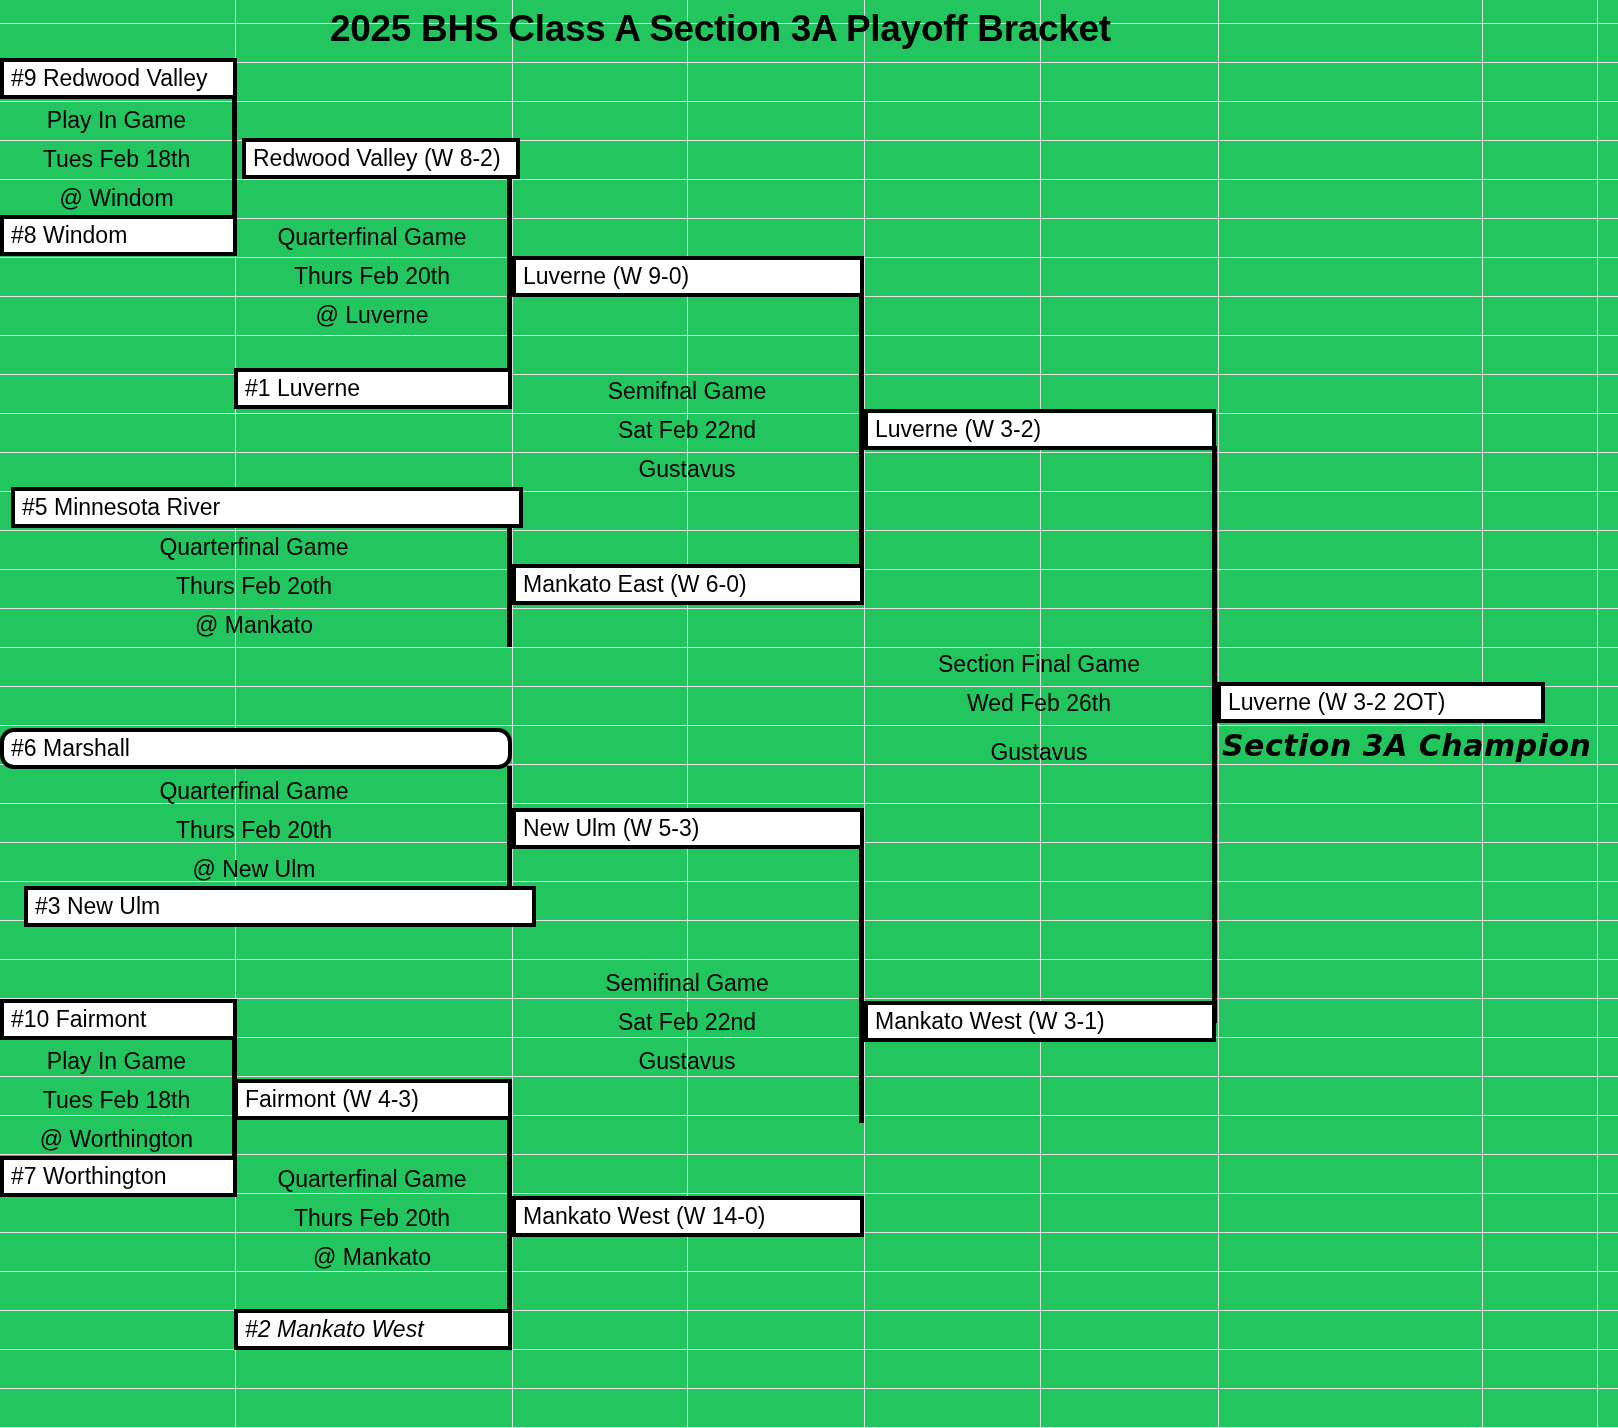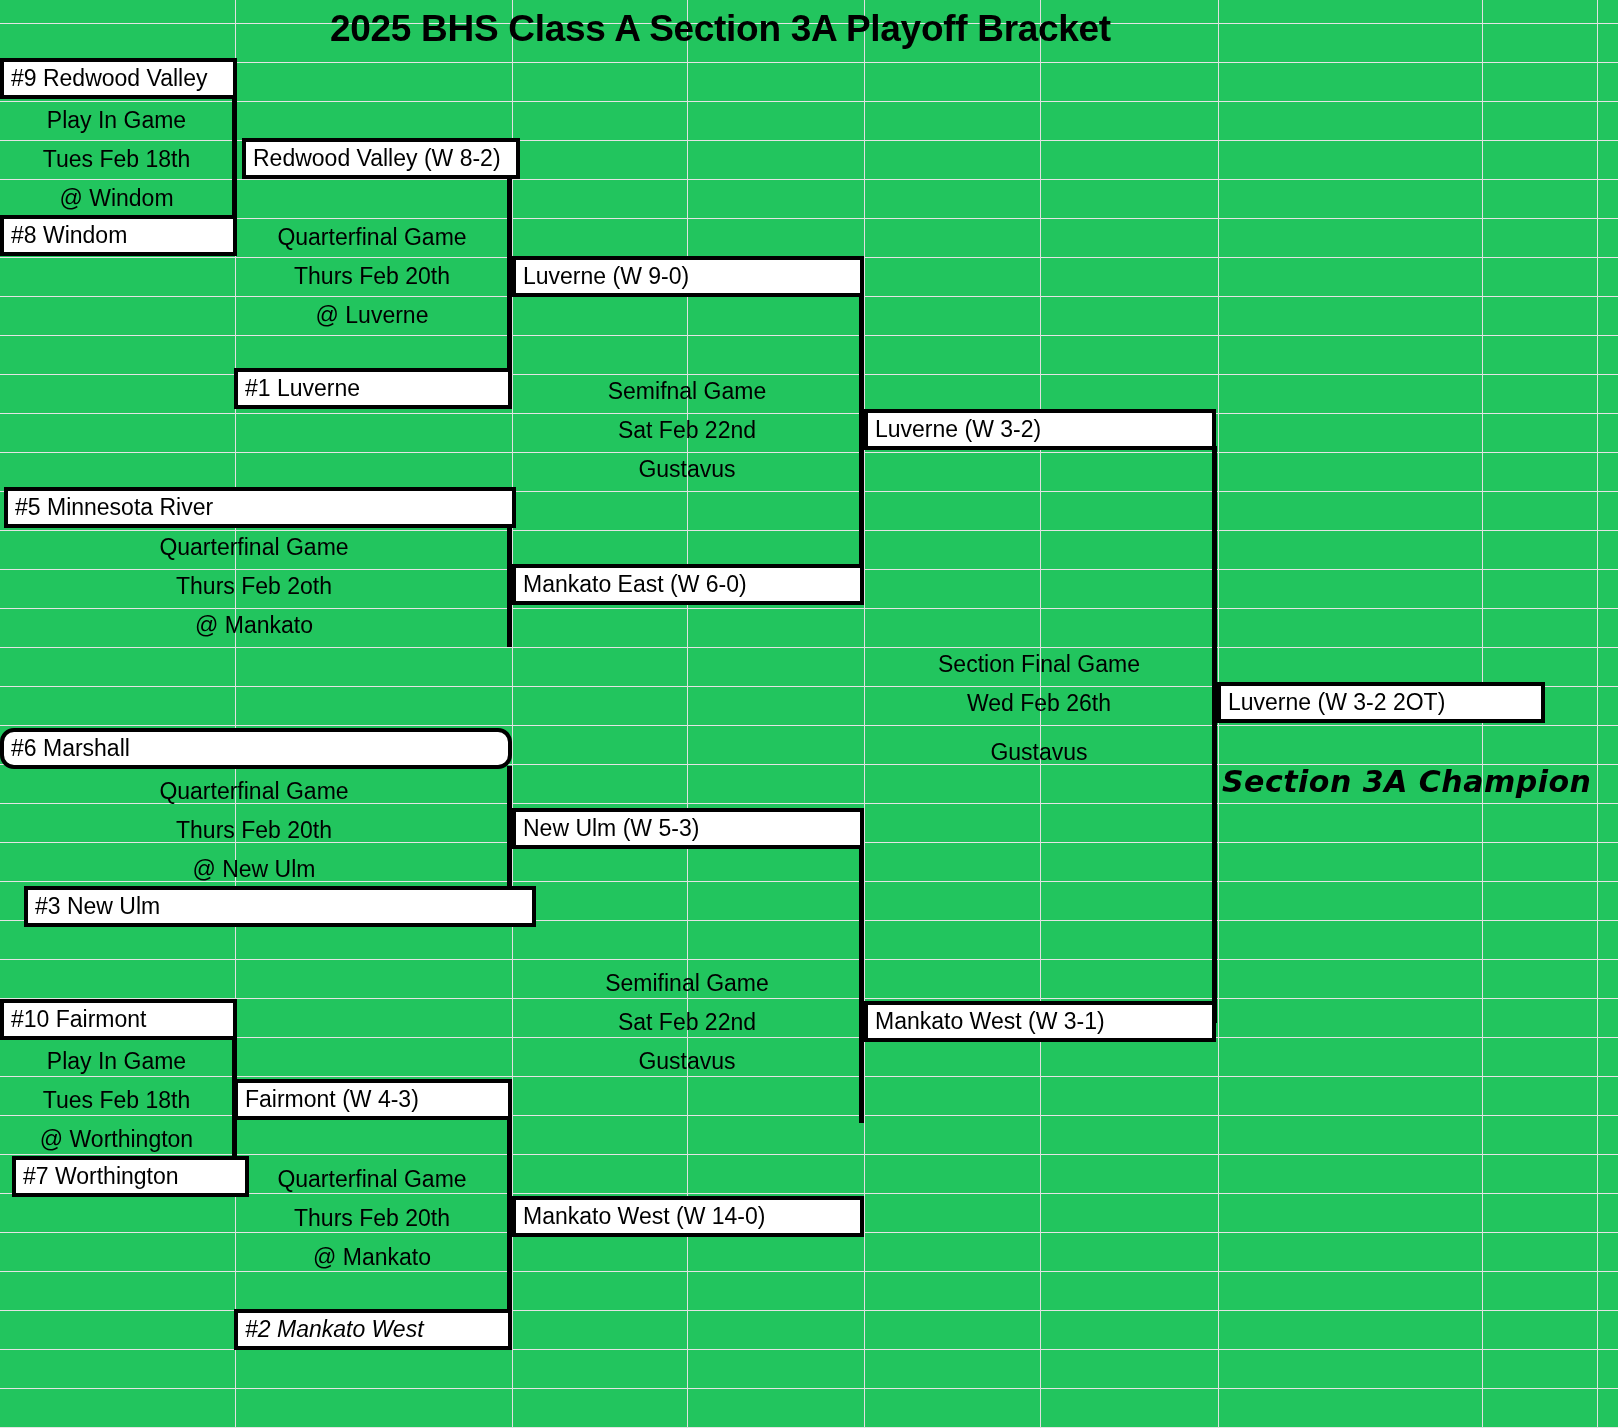--- a/index.html
+++ b/index.html
@@ -68,21 +68,20 @@
     font-family:"DejaVu Sans",sans-serif;
     font-weight:bold;
     font-style:italic;
     font-size:30px;
     letter-spacing:0.5px;
     color:#000;
     white-space:nowrap;
     display:flex;
     align-items:center;
     z-index:6;
-    margin-top:36px;
   }
 </style>
 </head>
 <body>
 
 <div id="sheet">
 
   <div id="gridlayer">
       <div class="grid-line-h" style="top: 23px;"></div>
       <div class="grid-line-h" style="top: 62px;"></div>
@@ -148,21 +147,21 @@
   <div class="info center" style="left:234px;top:218px;width:276px;height:39px;">Quarterfinal Game</div>
   <div class="info center" style="left:234px;top:257px;width:276px;height:39px;">Thurs Feb 20th</div>
   <div class="info center" style="left:234px;top:296px;width:276px;height:39px;">@ Luverne</div>
 
   <div class="tbox" style="left:234px;top:368px;width:278px;height:41px;">#1 Luverne</div>
 
   <div class="seg-v" style="left:507px;top:175px;height:198px;"></div>
 
   <div class="tbox" style="left:512px;top:256px;width:352px;height:41px;">Luverne (W 9-0)</div>
 
-  <div class="tbox" style="left:4px;top:487px;width:512px;height:41px;">#5 Minnesota River</div>
+  <div class="tbox" style="left:11px;top:487px;width:512px;height:41px;">#5 Minnesota River</div>
 
   <div class="info center" style="left:0px;top:528px;width:508px;height:39px;">Quarterfinal Game</div>
   <div class="info center" style="left:0px;top:567px;width:508px;height:39px;">Thurs Feb 2oth</div>
   <div class="info center" style="left:0px;top:606px;width:508px;height:39px;">@ Mankato</div>
 
 
   <div class="seg-v" style="left:507px;top:524px;height:123px;"></div>
 
   <div class="tbox" style="left:512px;top:564px;width:352px;height:41px;">Mankato East (W 6-0)</div>
 
@@ -185,21 +184,21 @@
   <div class="seg-v" style="left:507px;top:766px;height:126px;"></div>
 
   <div class="tbox" style="left:512px;top:808px;width:352px;height:41px;">New Ulm (W 5-3)</div>
 
   <div class="tbox" style="left:0px;top:999px;width:237px;height:41px;">#10 Fairmont</div>
 
   <div class="info center" style="left:0px;top:1042px;width:233px;height:39px;">Play In Game</div>
   <div class="info center" style="left:0px;top:1081px;width:233px;height:39px;">Tues Feb 18th</div>
   <div class="info center" style="left:0px;top:1120px;width:233px;height:39px;">@ Worthington</div>
 
-  <div class="tbox" style="left:0px;top:1156px;width:237px;height:41px;margin-left:12px;">#7 Worthington</div>
+  <div class="tbox" style="left:0px;top:1156px;width:237px;height:41px;">#7 Worthington</div>
 
   <div class="seg-v" style="left:232px;top:1036px;height:125px;"></div>
 
   <div class="tbox" style="left:234px;top:1079px;width:278px;height:41px;">Fairmont (W 4-3)</div>
 
   <div class="info center" style="left:234px;top:1160px;width:276px;height:39px;">Quarterfinal Game</div>
   <div class="info center" style="left:234px;top:1199px;width:276px;height:39px;">Thurs Feb 20th</div>
   <div class="info center" style="left:234px;top:1238px;width:276px;height:39px;">@ Mankato</div>
 
   <div class="tbox" style="left:234px;top:1309px;width:278px;height:41px;font-style:italic;">#2 Mankato West</div>

